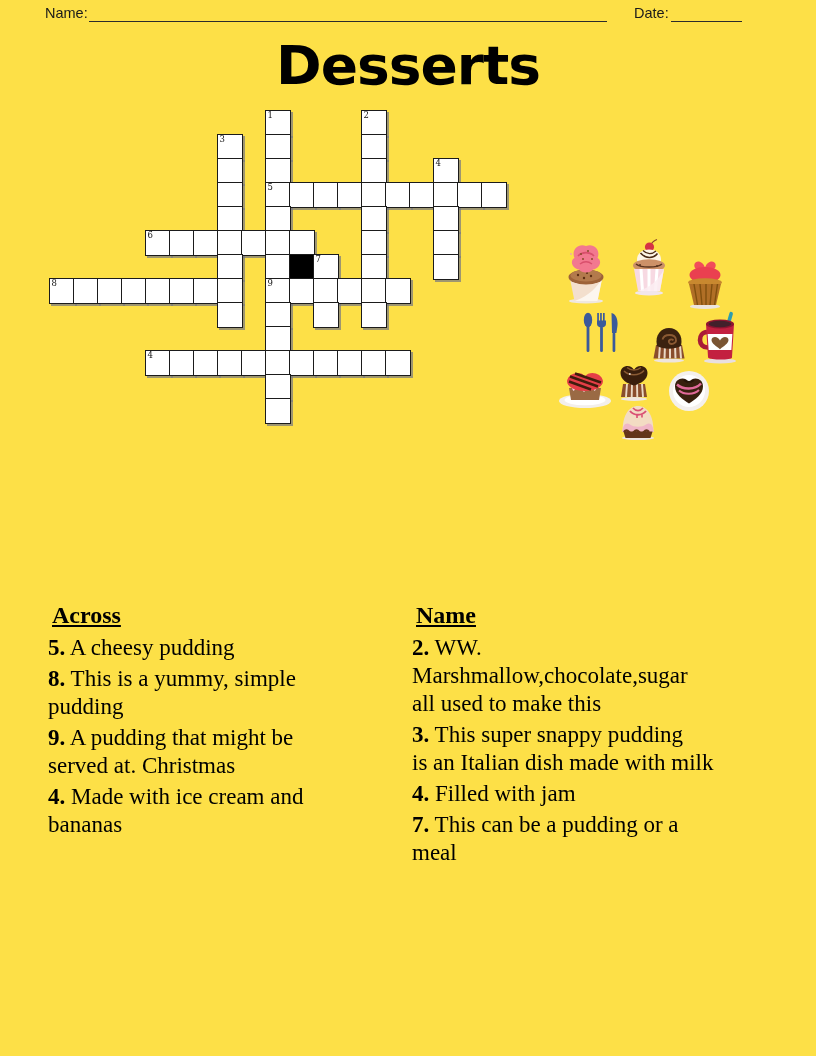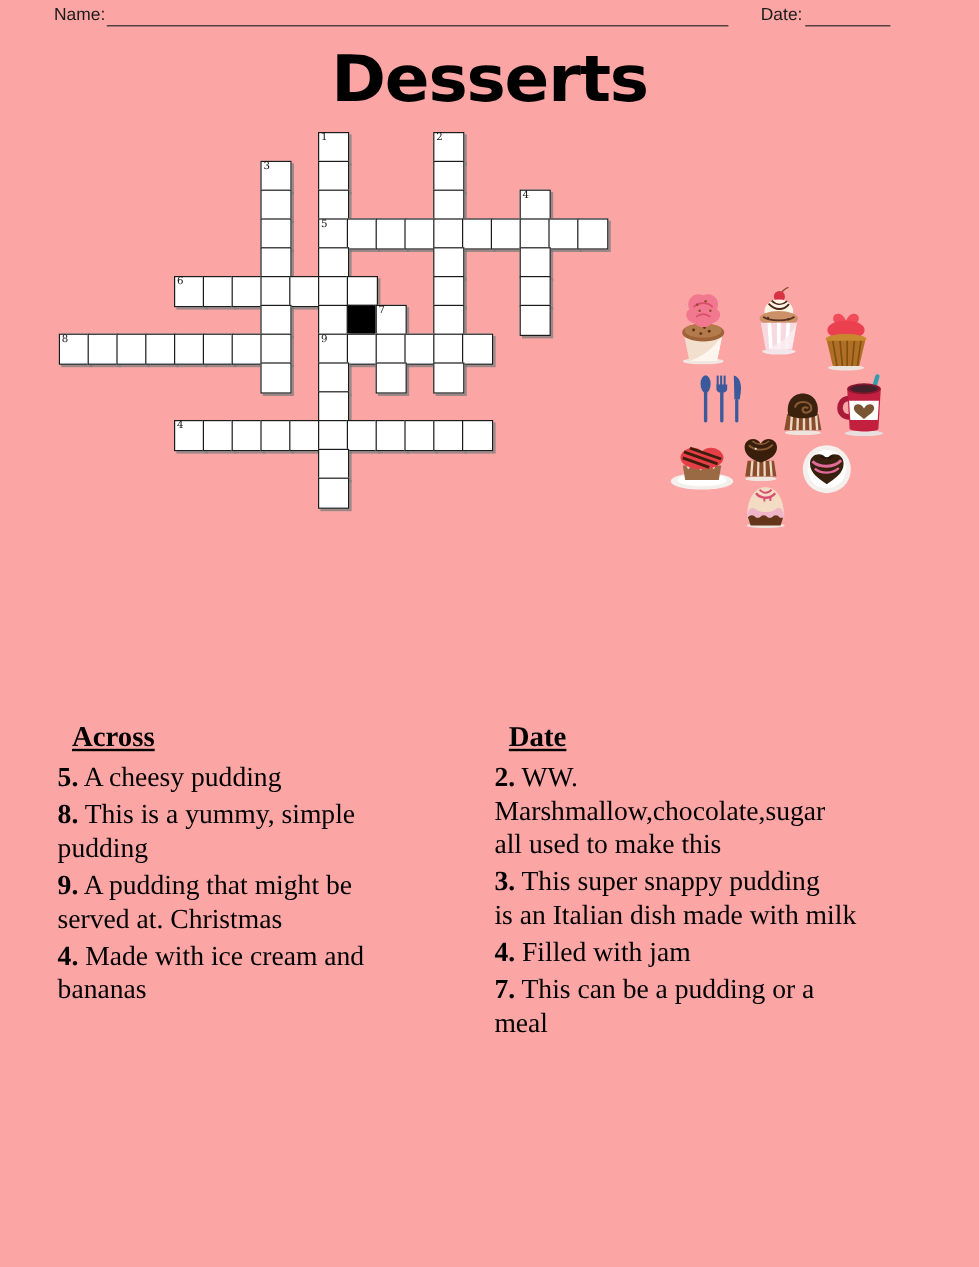--- a/index.html
+++ b/index.html
@@ -1,37 +1,37 @@
 <!DOCTYPE html>
 <html><head>
 <meta charset="utf-8">
 <style>
   html,body{margin:0;padding:0;background:#fff;}
-  .page{position:relative;width:816px;height:1056px;background:#fca5a5;overflow:hidden;
+  .page{position:relative;width:816px;height:1056px;background:#fde047;overflow:hidden;
         font-family:"Liberation Sans",sans-serif;color:#000;}
   
   .hdr-label{position:absolute;font-size:14.5px;color:#1a1a1a;}
   .fill-line{position:absolute;height:16px;border-bottom:1.4px solid #2b2b2b;}
   
   .title{position:absolute;left:0;top:34px;width:100%;text-align:center;
          font-family:"DejaVu Sans",sans-serif;font-weight:bold;font-size:55px;
          letter-spacing:-1px;transform:scaleY(0.97);color:#000;}
   
   .grid{position:absolute;left:49px;top:110px;width:458px;height:314px;}
   .cell{position:absolute;width:25.5px;height:25.5px;box-sizing:border-box;
         background:#fff;border:1.6px solid #1b1b1b;
         box-shadow:2px 2px 0 rgba(125,125,125,0.75);}
   .cell.black{background:#000;}
   .cell .num{position:absolute;left:1.5px;top:-1px;font-family:"DejaVu Serif",serif;
              font-size:8.5px;line-height:10px;color:#111;}
   
   .clues{position:absolute;top:601px;font-family:"Liberation Serif",serif;font-size:23px;line-height:28px;}
   .clues.across{left:48px;width:360px;}
   .clues.down{left:412px;width:380px;}
-  .clue-head{font-weight:bold;text-decoration:underline;font-size:24px;margin:0 0 5px 12px;}
+  .clue-head{font-weight:bold;text-decoration:underline;font-size:24px;margin:0 0 5px 4px;}
   .clue{margin:0 0 3px 0;}
   .clue b{font-weight:bold;}
   
   .art{position:absolute;}
 </style>
 </head>
 <body>
 
 <div class="page">
 
@@ -259,21 +259,21 @@
     <div class="clue-head">Across</div>
     <div id="across-list">
         <div class="clue"><b>5.</b> A cheesy pudding</div>
         <div class="clue"><b>8.</b> This is a yummy, simple<br>pudding</div>
         <div class="clue"><b>9.</b> A pudding that might be<br>served at. Christmas</div>
         <div class="clue"><b>4.</b> Made with ice cream and<br>bananas</div>
       </div>
   </div>
 
   <div class="clues down">
-    <div class="clue-head">Date</div>
+    <div class="clue-head">Name</div>
     <div id="down-list">
         <div class="clue"><b>2.</b> WW.<br>Marshmallow,chocolate,sugar<br>all used to make this</div>
         <div class="clue"><b>3.</b> This super snappy pudding<br>is an Italian dish made with milk</div>
         <div class="clue"><b>4.</b> Filled with jam</div>
         <div class="clue"><b>7.</b> This can be a pudding or a<br>meal</div>
       </div>
   </div>
 
 </div>
 

